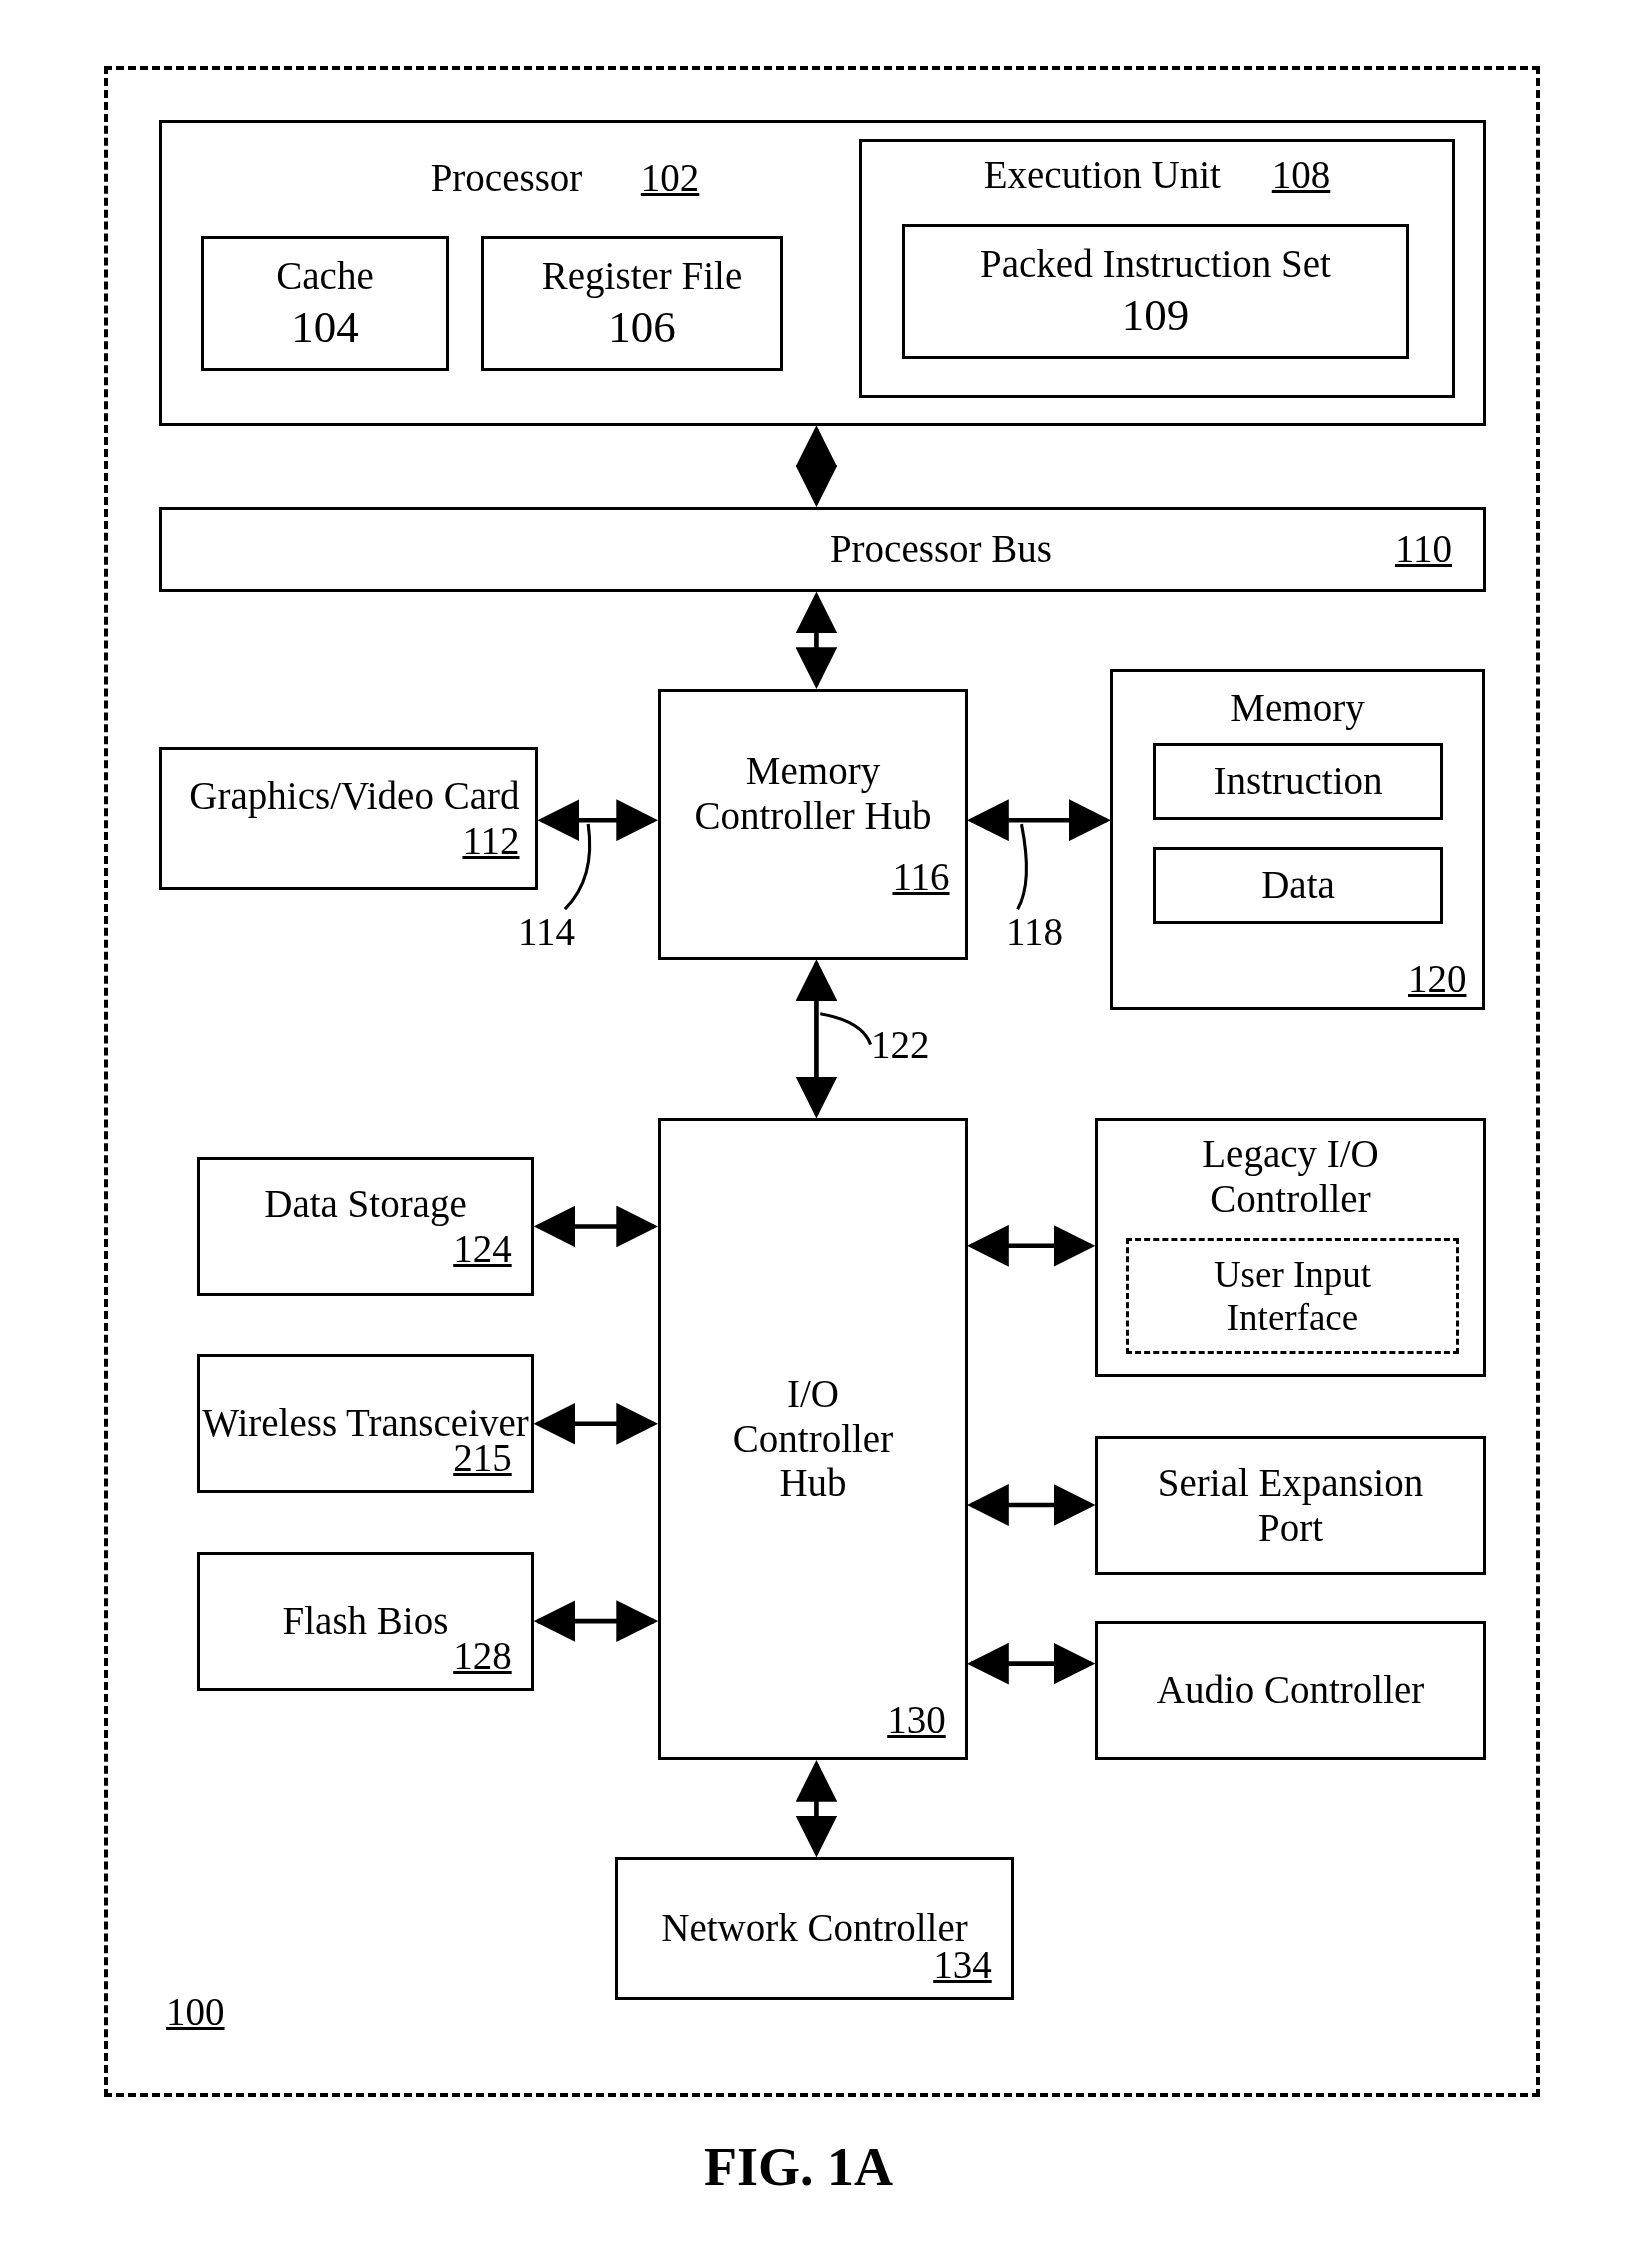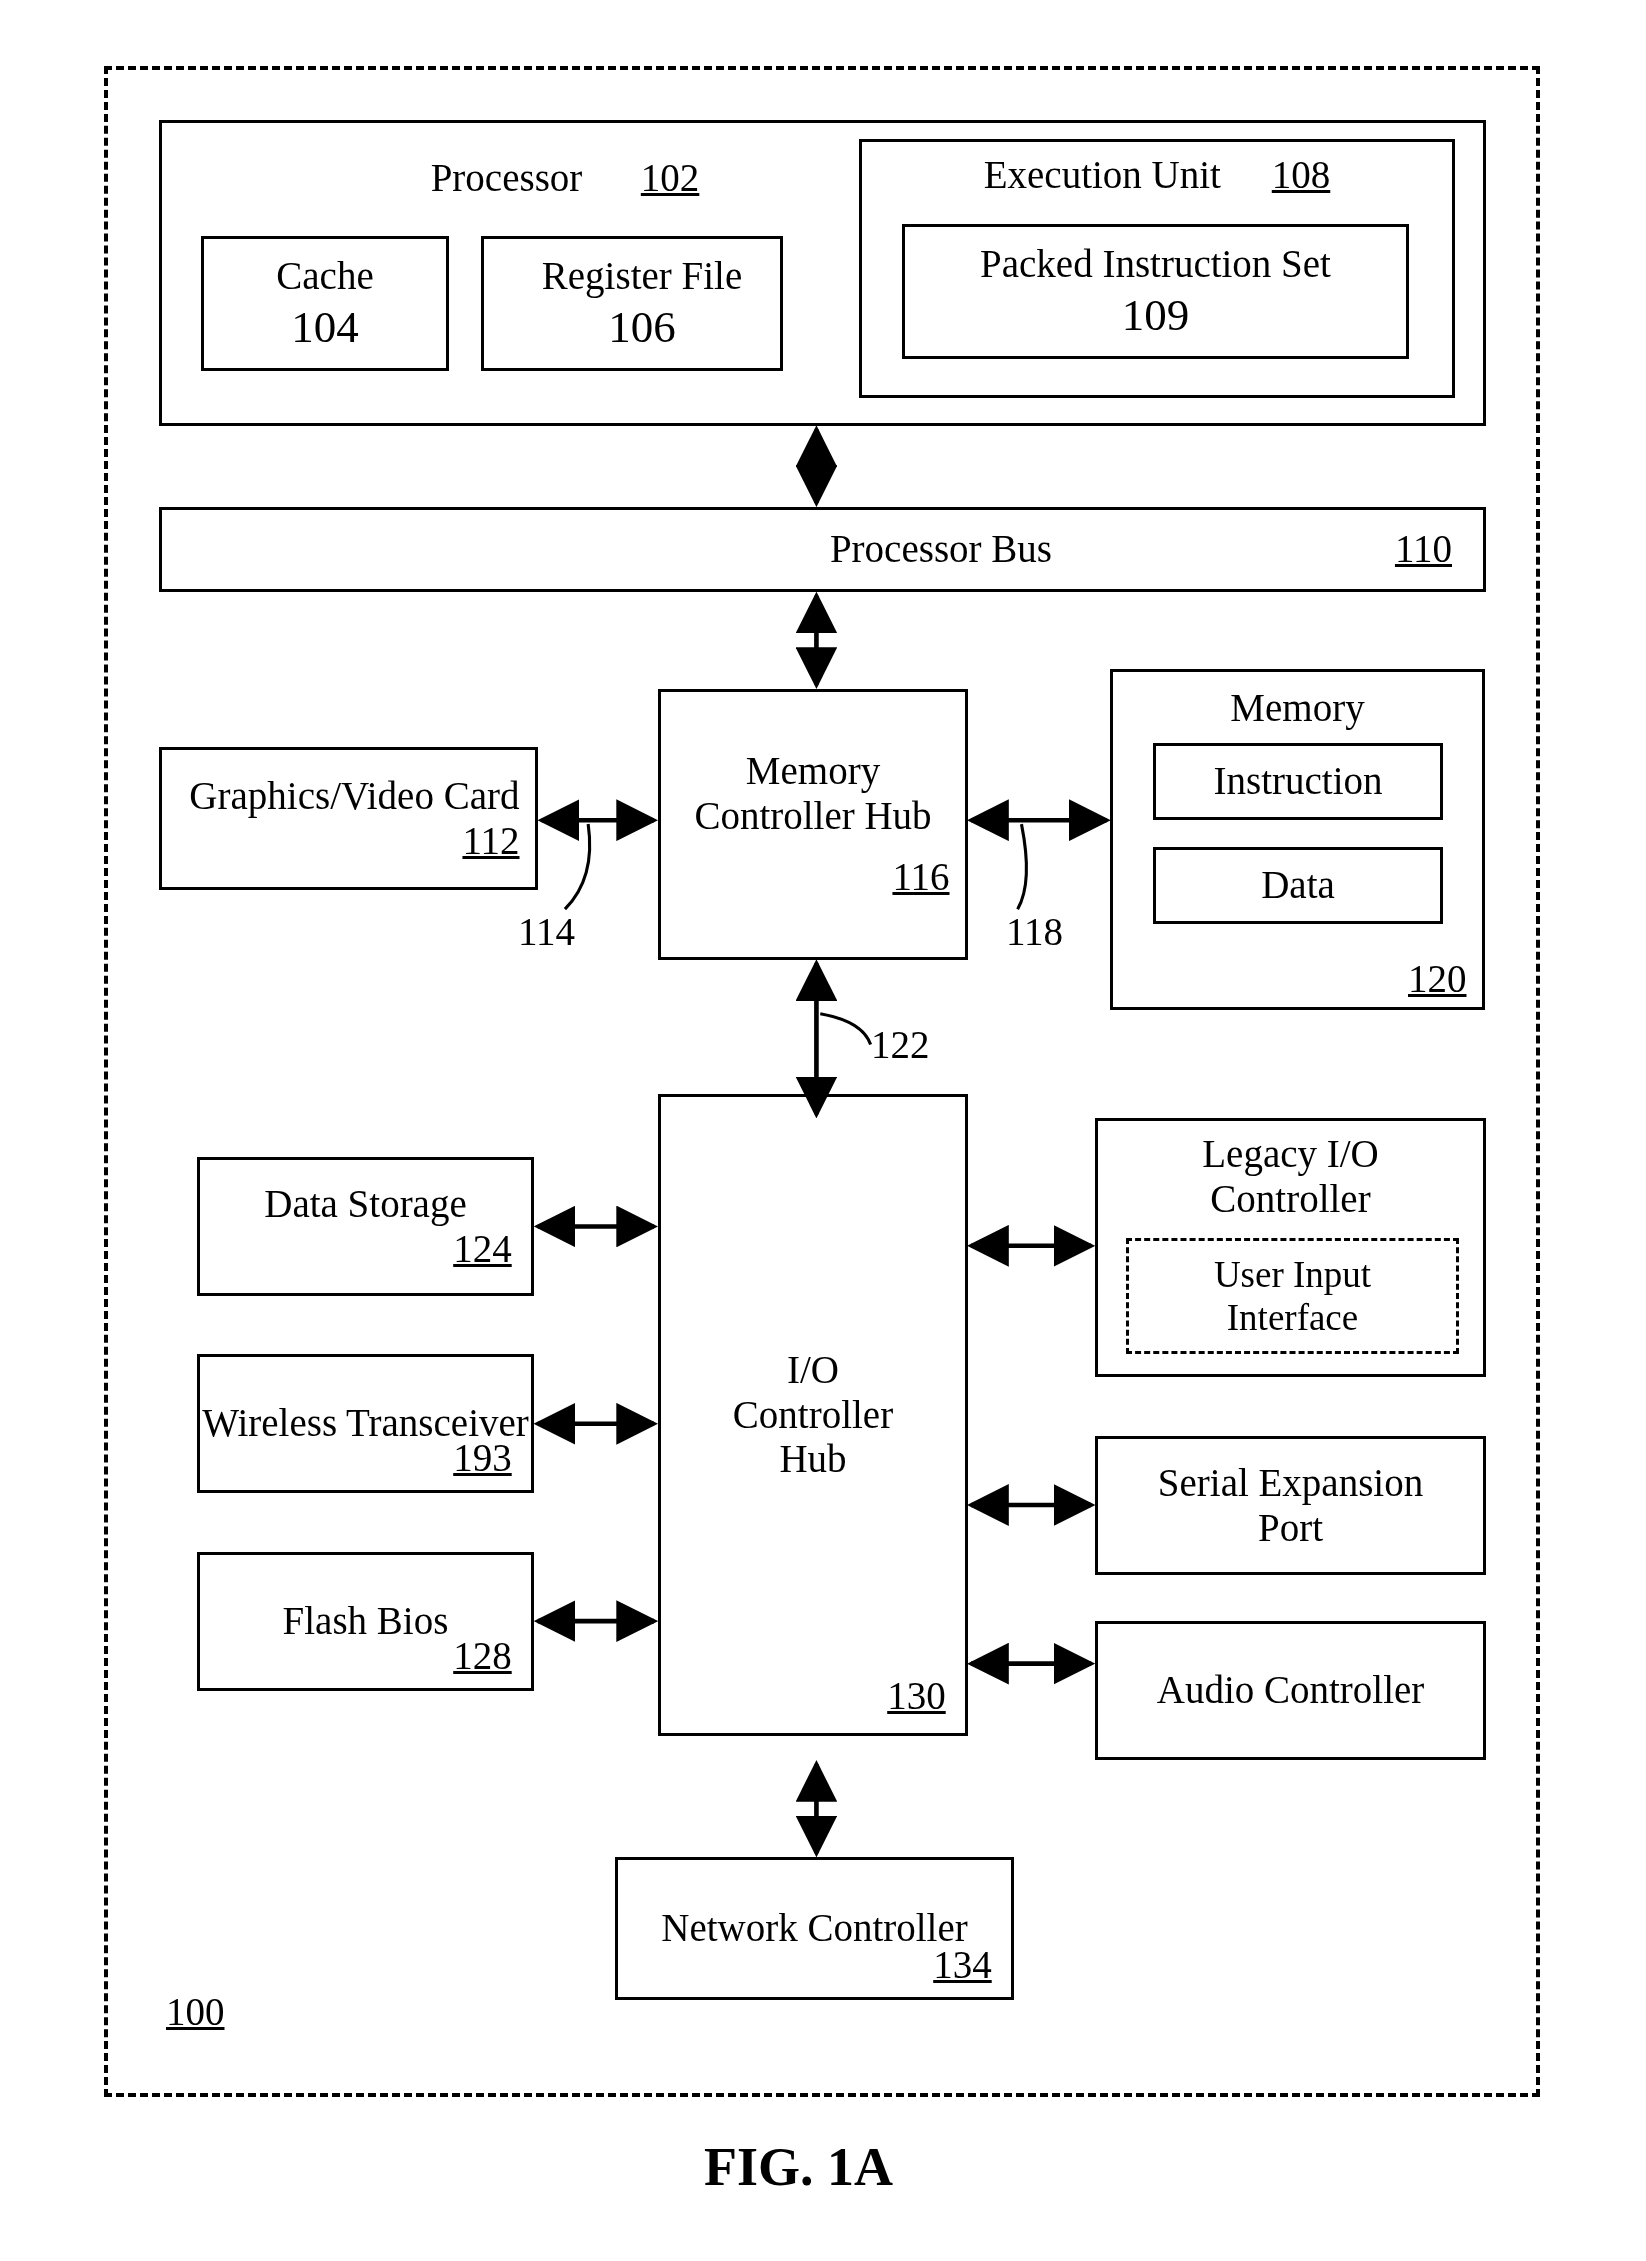--- a/index.html
+++ b/index.html
@@ -133,29 +133,29 @@
         <span>Data Storage</span>
       </div>
       <div style="align-self:flex-end; margin-right:19.3px;" class="ul">124</div>
     </div>
   </div>
 
   <div class="box" style="left:197px; top:1354px; width:337px; height:139px;">
     <div style="display:flex; flex-direction:column; align-items:center; width:100%;">
       <div style="text-align:center;"><span>Wireless Transceiver</span></div>
     </div>
-    <div style="position:absolute; right:19.3px; bottom:9.3px;" class="ul">193</div>
+    <div style="position:absolute; right:19.3px; bottom:9.3px;" class="ul">215</div>
   </div>
 
   <div class="box" style="left:197px; top:1552px; width:337px; height:139px;">
     <div style="text-align:center;"><span>Flash Bios</span></div>
     <div style="position:absolute; right:19.3px; bottom:9.3px;" class="ul">128</div>
   </div>
 
-  <div class="box" style="left:658px; top:1094px; width:310px; height:642px;">
+  <div class="box" style="left:658px; top:1118px; width:310px; height:642px;">
     <div style="padding:0 46px;">I/O Controller Hub</div>
     <div style="position:absolute; right:19.3px; bottom:14px;" class="ul">130</div>
   </div>
 
   <div class="box" style="left:1095px; top:1118px; width:391px; height:259px; justify-content:flex-start; padding-top:10.8px;">
     <div style="padding:0 39px;">Legacy I/O Controller</div>
   </div>
   <div class="dashbox" style="left:1126px; top:1238px; width:333px; height:116px;">
     <span style="padding:0 31px;">User Input Interface</span>
   </div>

